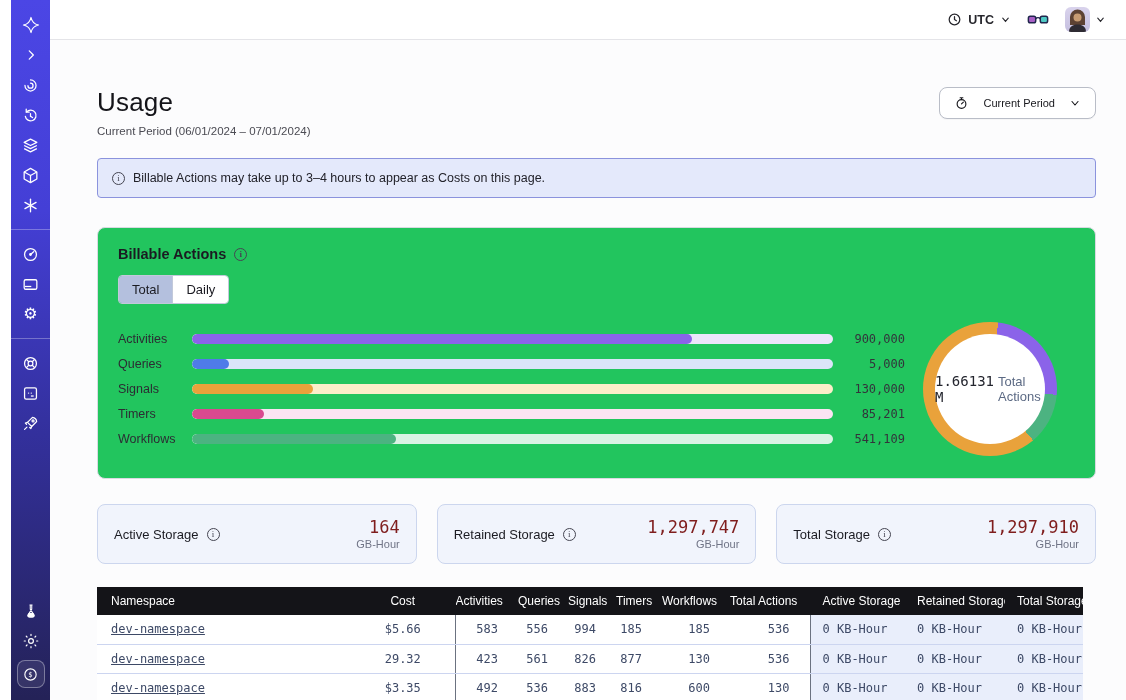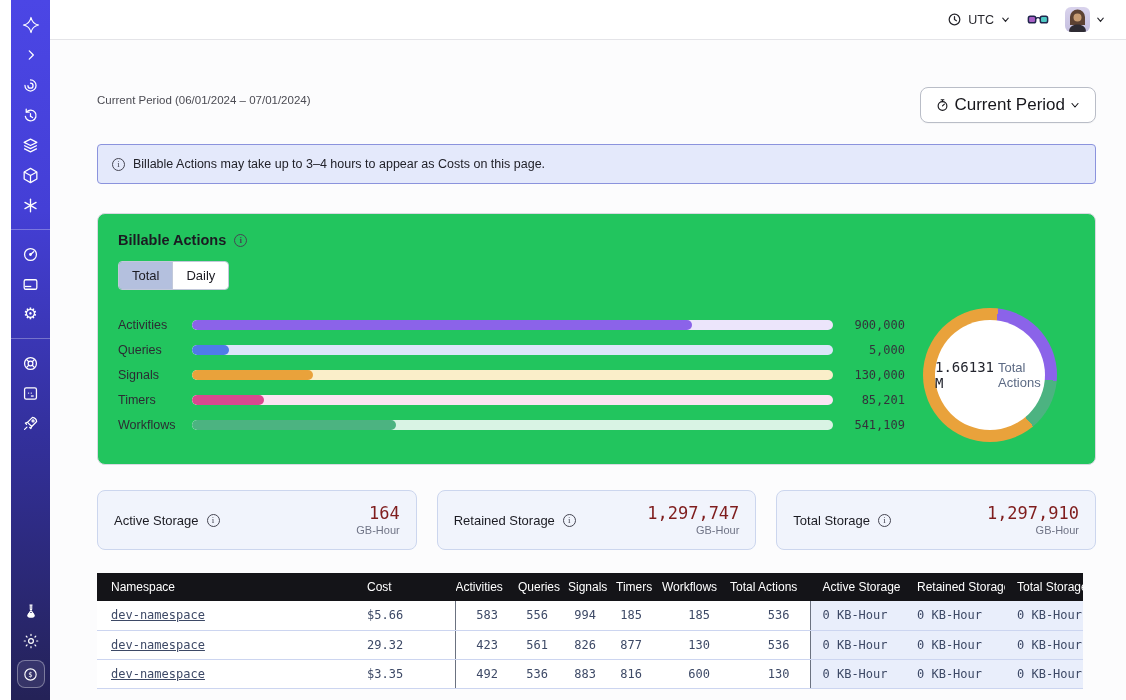--- a/index.html
+++ b/index.html
@@ -14,32 +14,32 @@
   .nav-item { width:24px; height:22px; display:flex; align-items:center; justify-content:center; margin-bottom:8px; cursor:pointer; }
   .nav-item svg { display:block; }
   .nav-glyph { color:#fff; font-size:16px; line-height:1; }
   .side-divider { width:39px; height:1px; background:rgba(255,255,255,.3); margin:5px 0 13px; }
   .bottom-group { margin-top:auto; display:flex; flex-direction:column; align-items:center; }
   .coin-btn { width:28px; height:28px; border:1px solid rgba(255,255,255,.35); background:rgba(255,255,255,.08);
     border-radius:8px; display:flex; align-items:center; justify-content:center; margin-bottom:0; }
 
   
   .main { flex:1; display:flex; flex-direction:column; background:#fcfcfd; }
-  .topbar { height:40px; background:#fff; border-bottom:1px solid #e4e4e8; display:flex; align-items:center; justify-content:flex-end; padding-right:20px; gap:16px; flex-shrink:0; }
+  .topbar { height:40px; background:#fff; border-bottom:1px solid #e4e4e8; display:flex; align-items:center; justify-content:flex-end; padding-right:20px; gap:16px; flex-shrink:0;font-weight:bold; }
   .tz { display:flex; align-items:center; gap:6px; font-size:12.5px; color:#26262c; cursor:pointer; }
   .avatar-wrap { display:flex; align-items:center; gap:5px; cursor:pointer; }
   .avatar { width:25px; height:25px; border-radius:6px; background:linear-gradient(180deg,#d9d3ec,#c5bfdf); overflow:hidden; position:relative; }
 
   .content { padding:0 30px 0 47px; flex:1; }
 
   .page-header { margin-top:47px; display:flex; justify-content:space-between; align-items:flex-start; }
   h1 { font-size:26px; font-weight:500; color:#141419; letter-spacing:.2px; }
   .subtitle { margin-top:7px; font-size:11.5px; color:#4b4b53; }
-  .period-btn { display:flex; align-items:center; gap:4px; background:#fff; border:1px solid #b9bdc7; border-radius:8px;
-    padding:7px 14px; font-size:17px; color:#17171c; cursor:pointer; box-shadow:0 1px 1px rgba(0,0,0,.03); }
+  .period-btn { display:flex; align-items:center; gap:14px; background:#fff; border:1px solid #b9bdc7; border-radius:8px;
+    padding:7px 14px; font-size:11px; color:#17171c; cursor:pointer; box-shadow:0 1px 1px rgba(0,0,0,.03); }
 
   .banner { margin-top:21px; background:#e4e9fb; border:1px solid #8b93dd; border-radius:4px; height:40px;
     display:flex; align-items:center; padding:0 14px; gap:8px; font-size:12.5px; color:#22222a; }
 
   .info-i { width:13px; height:13px; border:1px solid #454552; border-radius:50%; display:inline-flex; align-items:center;
     justify-content:center; font-size:9px; color:#454552; font-family:"Liberation Serif", serif; flex-shrink:0; }
 
   
   .card { background:#22c55e; border:1px solid #d9dae2; border-radius:8px; }
   .billable { margin-top:29px; padding:18px 20px 22px; }
@@ -73,21 +73,21 @@
   .storage-unit { font-size:11px; color:#707486; margin-top:1px; }
 
   
   .table-wrap { margin-top:23px; width:986px; height:125px; position:relative; overflow:hidden; }
   table { width:986px; border-collapse:collapse; table-layout:fixed; }
   thead th { background:#141418; color:#fff; font-size:12px; font-weight:400; height:28px; white-space:nowrap; overflow:hidden; }
   tbody td { height:29px; font-family:"DejaVu Sans Mono", monospace; font-size:12px; color:#3d4966;
     border-bottom:1px solid #ccd5f0; white-space:nowrap; overflow:hidden; background:#fff; }
   tbody td.c8, tbody td.c9, tbody td.c10 { background:#e9eefb; }
   .c0 { text-align:left; padding-left:14px; }
-  .c1 { text-align:left; padding-right:16px;margin-top:8px; }
+  .c1 { text-align:center; padding-right:16px;margin-top:8px; }
   .c2,.c3,.c4,.c5,.c6,.c7 { text-align:right; padding-right:20px; }
   .c8,.c9,.c10 { text-align:left; padding-left:12px; }
   tbody td.c1, thead th.c1 { border-right:1px solid #6b7280; }
   tbody td.c7, thead th.c7 { border-right:1px solid #6b7280; }
   thead th.c1, thead th.c7 { border-right-color:#141418; }
   .c0 a { color:#3d4966; text-decoration:underline; cursor:pointer; }
 </style>
 </head>
 <body>
 
@@ -238,20 +238,21 @@
         <svg width="11" height="11" viewBox="0 0 24 24" fill="none" stroke="#26262c" stroke-width="2.4" stroke-linecap="round">
             <polyline points="6,9 12,16 18,9"></polyline>
           </svg>
       </div>
     </header>
 
     <div class="content">
 
       <div class="page-header">
         <div>
+          <h1>Usage</h1>
           <div class="subtitle">Current Period (06/01/2024 – 07/01/2024)</div>
         </div>
         <button class="period-btn">
           <svg width="15" height="16" viewBox="0 0 24 24" fill="none" stroke="#17171c" stroke-width="1.8" stroke-linecap="round">
               <circle cx="12" cy="13.5" r="7"></circle>
               <path d="M12 6.5 V4.2 M9.8 3.5 H14.2 M12 13.5 L15 10.5"></path>
             </svg>
           <span>Current Period</span>
           <svg width="12" height="12" viewBox="0 0 24 24" fill="none" stroke="#17171c" stroke-width="2.2" stroke-linecap="round">
               <polyline points="6,9 12,16 18,9"></polyline>

